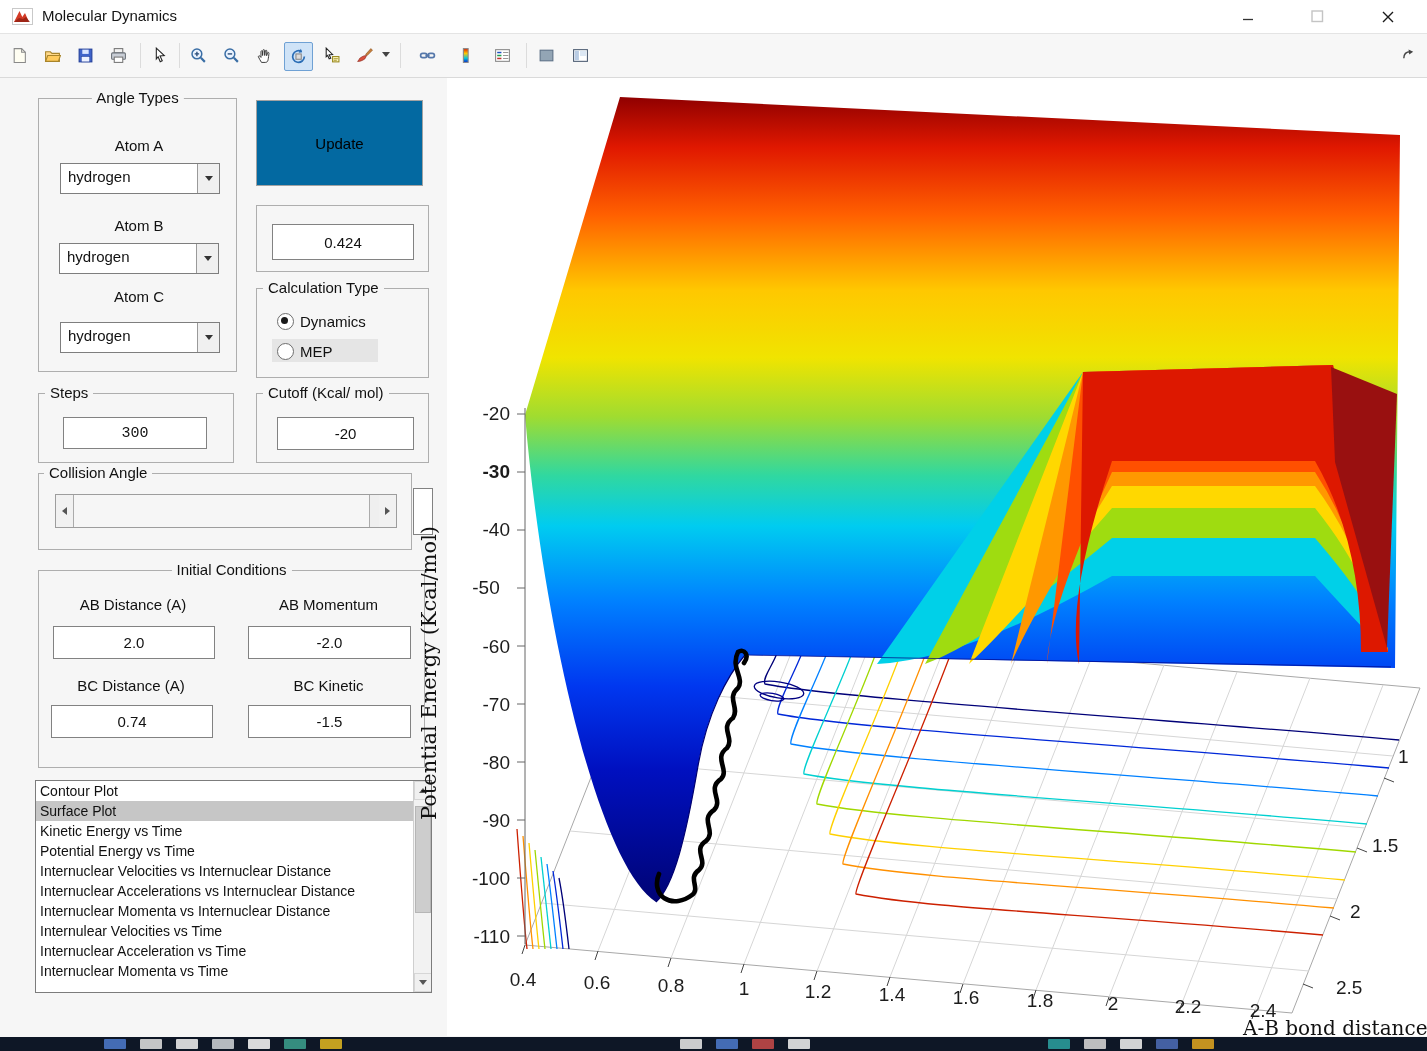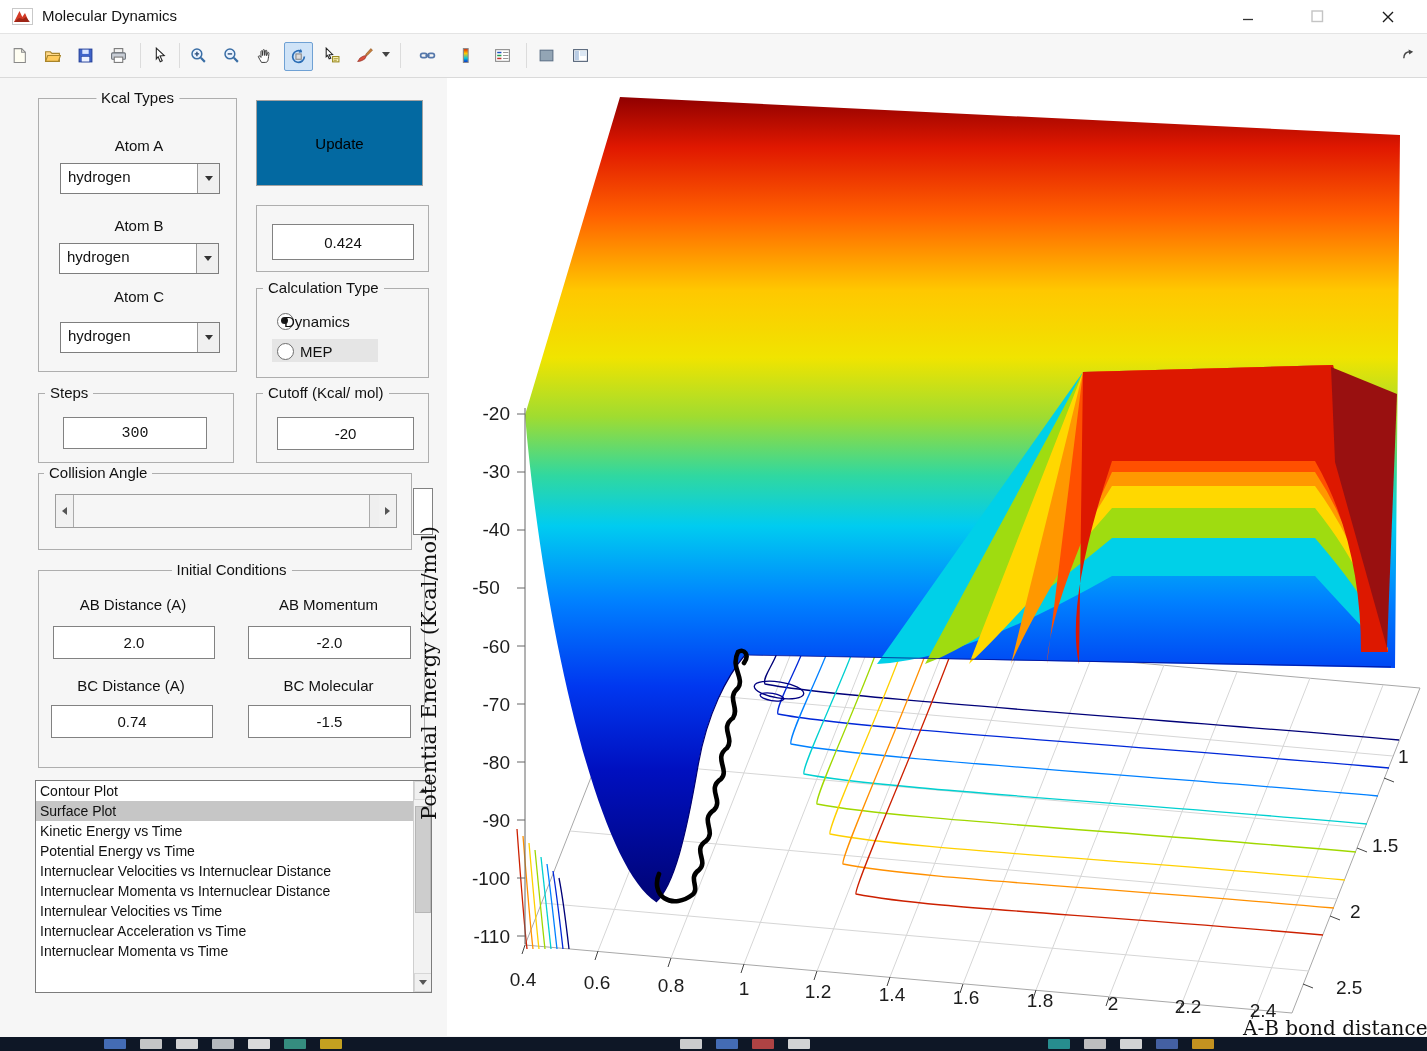--- a/index.html
+++ b/index.html
@@ -203,21 +203,21 @@
   </div>
   <div class="tool" style="left:1395px;">
     <svg width="15" height="15" viewBox="0 0 16 16">
         <path d="M3 11c0-5 3-7 7-7" fill="none" stroke="#444" stroke-width="1.5"></path>
         <path d="M8 1.5l5 2.5-4.2 3z" fill="#444"></path>
       </svg>
   </div>
 </div>
 
 <div class="group" style="left:38px;top:98px;width:197px;height:272px;">
-  <span class="gtitle" style="left:50%;transform:translateX(-50%);">Kcal Types</span>
+  <span class="gtitle" style="left:50%;transform:translateX(-50%);">Angle Types</span>
 </div>
 <div class="lbl ctr" style="left:60px;top:137px;width:158px;">Atom A</div>
 <div class="combo" style="left:60px;top:163px;width:158px;height:29px;">
   <div class="combo-txt">hydrogen</div>
   <div class="combo-btn">
       <span class="tri-down"></span>
     </div>
 </div>
 <div class="lbl ctr" style="left:60px;top:217px;width:158px;">Atom B</div>
 <div class="combo" style="left:59px;top:243px;width:158px;height:29px;">
@@ -240,21 +240,21 @@
   <span class="gtitle" style="left:18px;margin-top:32px;">Delta Value</span>
 </div>
 <div class="edit" style="left:272px;top:224px;width:140px;height:34px;">0.424</div>
 
 <div class="group" style="left:256px;top:288px;width:171px;height:88px;">
   <span class="gtitle" style="left:6px;">Calculation Type</span>
 </div>
 <div class="radio" style="left:277px;top:313px;">
     <span class="dot"></span>
   </div>
-<div class="lbl" style="left:284px;top:313px;">Dynamics</div>
+<div class="lbl" style="left:300px;top:313px;">Dynamics</div>
 <div class="abs" style="left:272px;top:339px;width:106px;height:23px;background:#e5e5e5;"></div>
 <div class="radio" style="left:277px;top:343px;"></div>
 <div class="lbl" style="left:300px;top:343px;">MEP</div>
 
 <div class="group" style="left:38px;top:393px;width:194px;height:68px;">
   <span class="gtitle" style="left:6px;">Steps</span>
 </div>
 <div class="edit" style="left:63px;top:417px;width:142px;height:30px;font-family:Liberation Mono, monospace;">300</div>
 
 <div class="group" style="left:256px;top:393px;width:171px;height:68px;">
@@ -277,30 +277,31 @@
 <div class="edit" style="left:413px;top:488px;width:18px;height:45px;"></div>
 
 <div class="group" style="left:38px;top:570px;width:385px;height:196px;">
   <span class="gtitle" style="left:50%;transform:translateX(-50%);">Initial Conditions</span>
 </div>
 <div class="lbl ctr" style="left:53px;top:596px;width:160px;">AB Distance (A)</div>
 <div class="lbl ctr" style="left:248px;top:596px;width:161px;">AB Momentum</div>
 <div class="edit" style="left:53px;top:626px;width:160px;height:31px;">2.0</div>
 <div class="edit" style="left:248px;top:626px;width:161px;height:31px;">-2.0</div>
 <div class="lbl ctr" style="left:51px;top:677px;width:160px;">BC Distance (A)</div>
-<div class="lbl ctr" style="left:248px;top:677px;width:161px;">BC Molecular</div>
+<div class="lbl ctr" style="left:248px;top:677px;width:161px;">BC Kinetic</div>
 <div class="edit" style="left:51px;top:705px;width:160px;height:31px;">0.74</div>
 <div class="edit" style="left:248px;top:705px;width:161px;height:31px;">-1.5</div>
 
 <div class="listbox" style="left:35px;top:780px;width:395px;height:211px;">
   <div class="li">Contour Plot</div>
   <div class="li sel">Surface Plot</div>
   <div class="li">Kinetic Energy vs Time</div>
   <div class="li">Potential Energy vs Time</div>
   <div class="li">Internuclear Velocities vs Internuclear Distance</div>
+  <div class="li">Internuclear Accelerations vs Internuclear Distance</div>
   <div class="li">Internuclear Momenta vs Internuclear Distance</div>
   <div class="li">Internulear Velocities vs Time</div>
   <div class="li">Internuclear Acceleration vs Time</div>
   <div class="li">Internuclear Momenta vs Time</div>
   <div class="sbv">
     <div class="sb-btn" style="top:0;">
         <span class="tri-up"></span>
       </div>
     <div class="sb-thumb" style="top:25px;height:105px;"></div>
     <div class="sb-btn" style="bottom:0;top:auto;">
@@ -427,21 +428,21 @@
 
   <g stroke="#444" stroke-width="1">
     <path d="M856 906 L866 910"></path>
       <path d="M883 838 L893 842"></path>
       <path d="M910 770 L920 774"></path>
       <path d="M937 700 L947 704"></path>
   </g>
 </svg>
 
 <div class="tick" style="left:462px;top:403px;width:48px;text-align:right;">-20</div>
-<div class="tick" style="left:462px;top:461px;width:48px;text-align:right;">-30</div>
+<div class="tick" style="left:462px;top:461px;width:48px;text-align:right;font-weight:bold;">-30</div>
 <div class="tick" style="left:462px;top:519px;width:48px;text-align:right;">-40</div>
 <div class="tick" style="left:462px;top:577px;width:48px;text-align:center;">-50</div>
 <div class="tick" style="left:462px;top:636px;width:48px;text-align:right;">-60</div>
 <div class="tick" style="left:462px;top:694px;width:48px;text-align:right;">-70</div>
 <div class="tick" style="left:462px;top:752px;width:48px;text-align:right;">-80</div>
 <div class="tick" style="left:462px;top:810px;width:48px;text-align:right;">-90</div>
 <div class="tick" style="left:462px;top:868px;width:48px;text-align:right;">-100</div>
 <div class="tick" style="left:462px;top:926px;width:48px;text-align:right;">-110</div>
 
 <div class="tick ctr" style="left:498px;top:969px;width:50px;">0.4</div>

